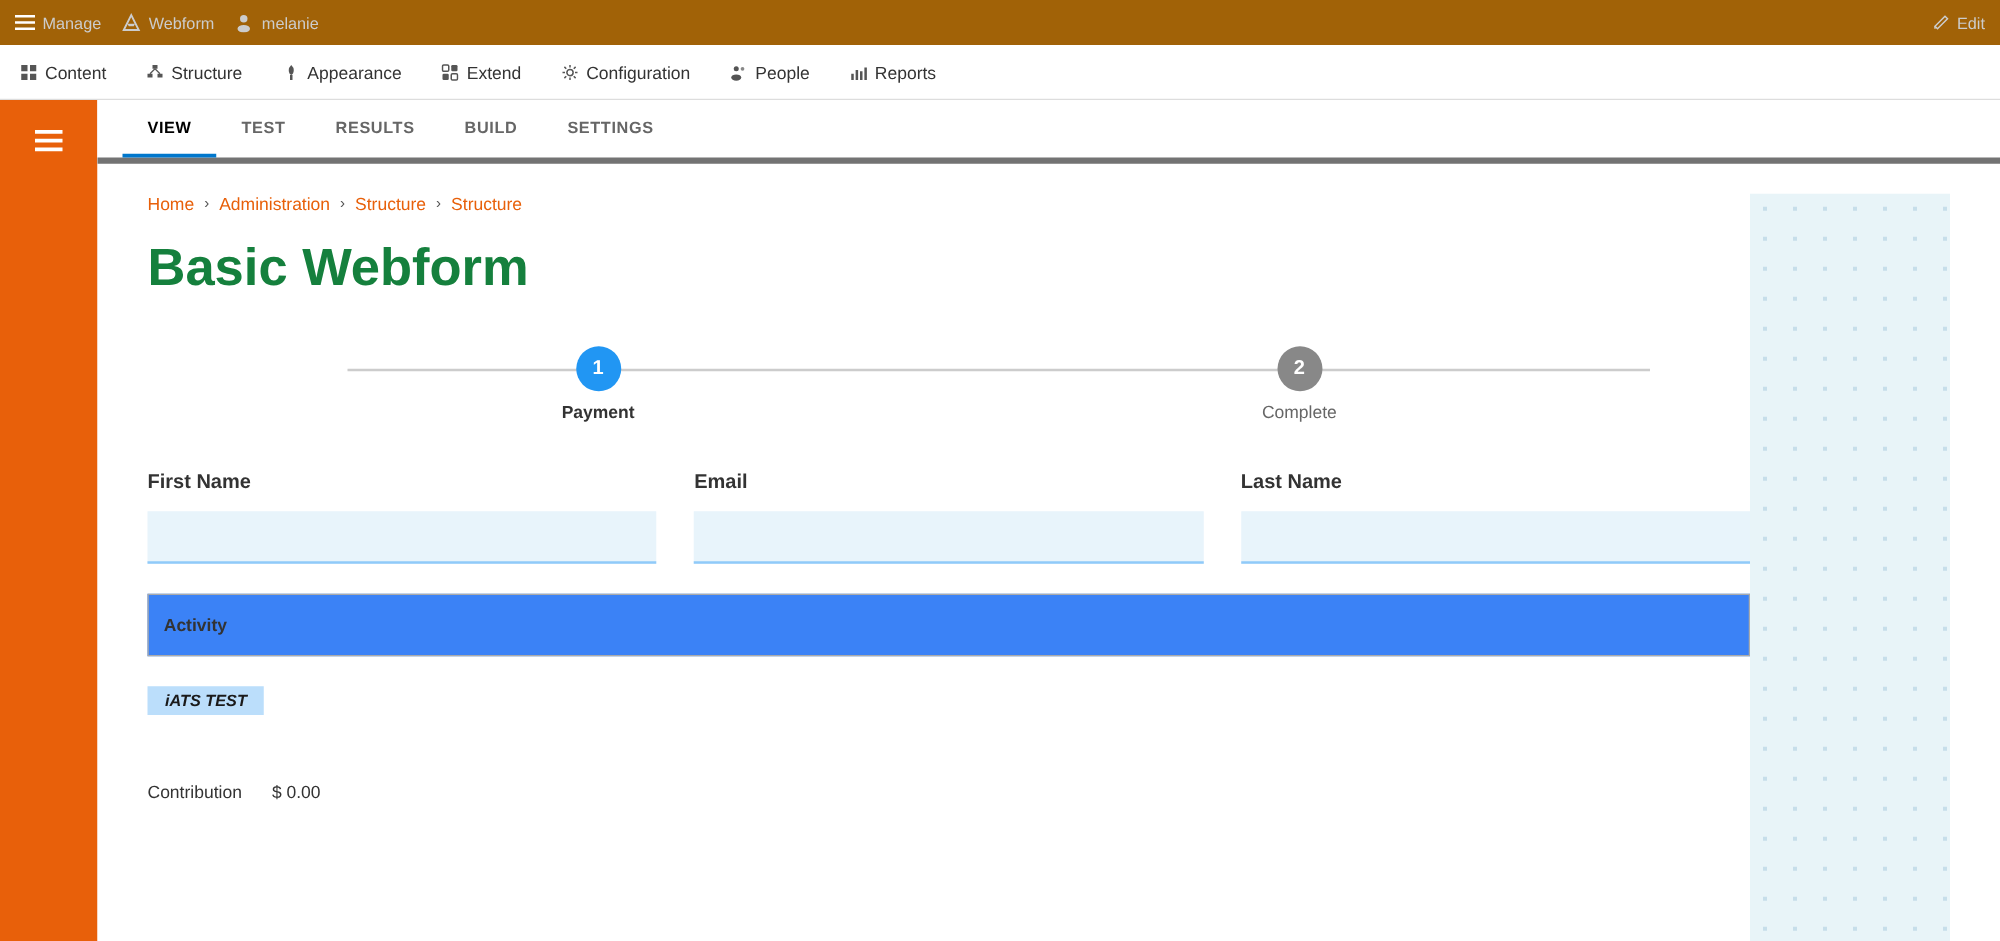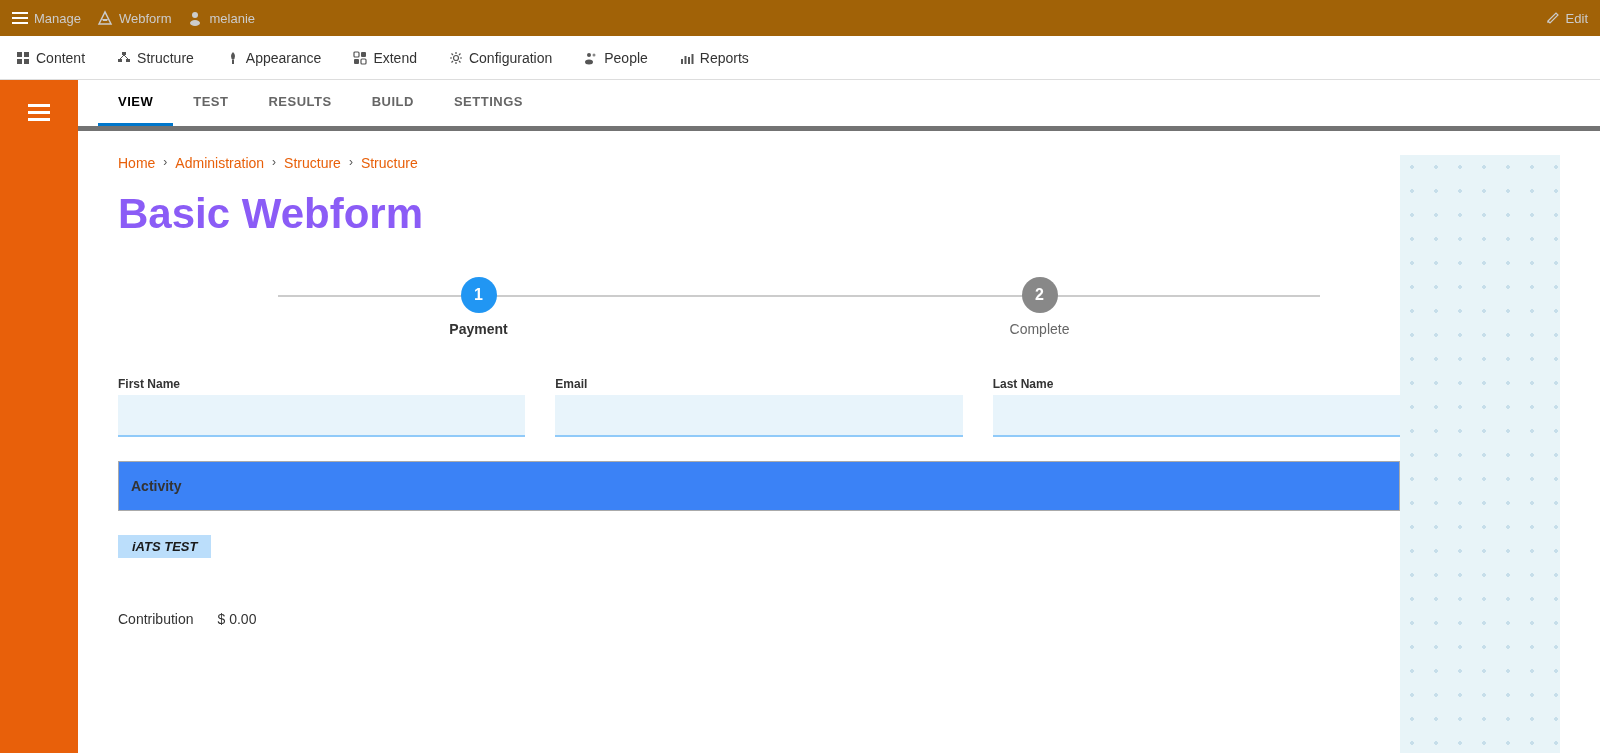--- a/index.html
+++ b/index.html
@@ -129,21 +129,21 @@
       margin-bottom: 20px;
       font-size: 14px;
     }
     .breadcrumb-item { color: #e8600a; cursor: pointer; }
     .breadcrumb-sep { color: #555; font-size: 12px; }
 
     
     .page-title {
       font-size: 42px;
       font-weight: 900;
-      color: #8b5cf6;
+      color: #15803d;
       margin-bottom: 40px;
       line-height: 1.1;
     }
 
     
     .progress-steps {
       display: flex;
       align-items: flex-start;
       margin-bottom: 40px;
       padding: 0 80px;
@@ -189,24 +189,24 @@
     
     .form-row {
       display: flex;
       gap: 30px;
       margin-bottom: 24px;
     }
     .form-field {
       flex: 1;
     }
     .field-label {
-      font-size: 12px;
+      font-size: 16px;
       font-weight: 600;
       color: #333;
-      margin-bottom: 4px;
+      margin-bottom: 14px;
       display: block;
     }
     .field-input {
       width: 100%;
       height: 42px;
       border: none;
       border-bottom: 2px solid #90caf9;
       background: #e8f4fb;
       padding: 0 10px;
       font-size: 14px;

